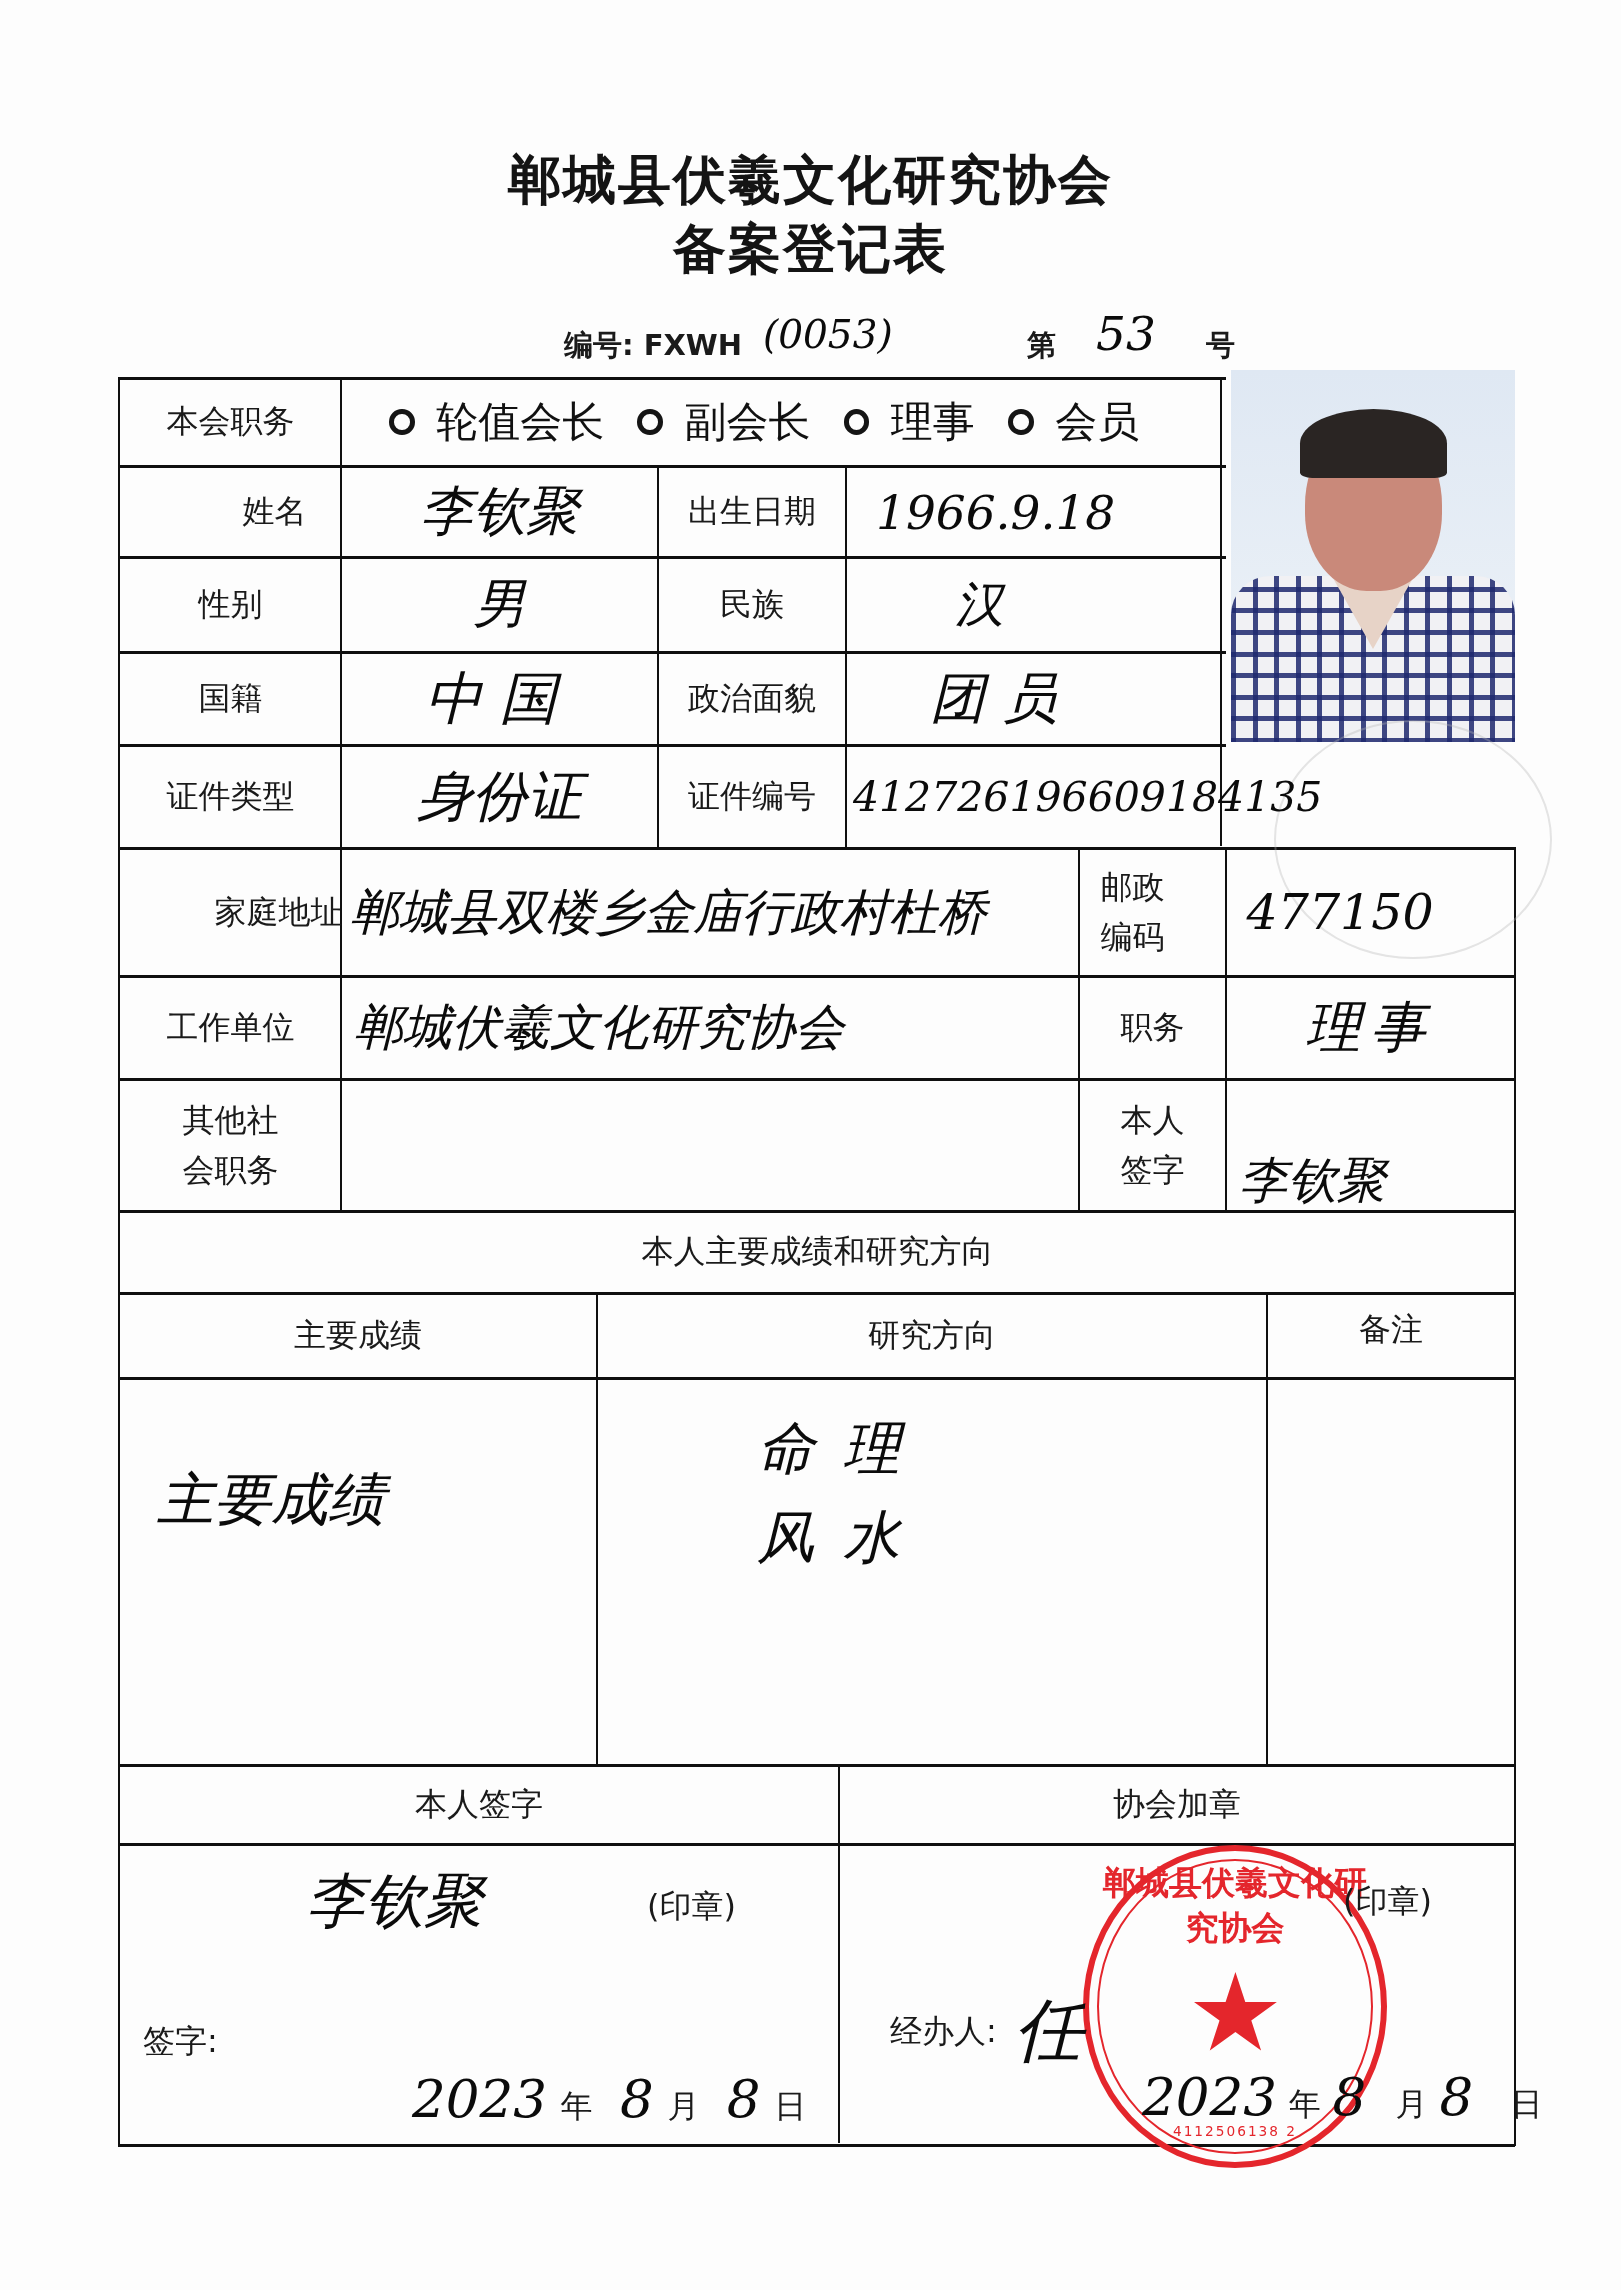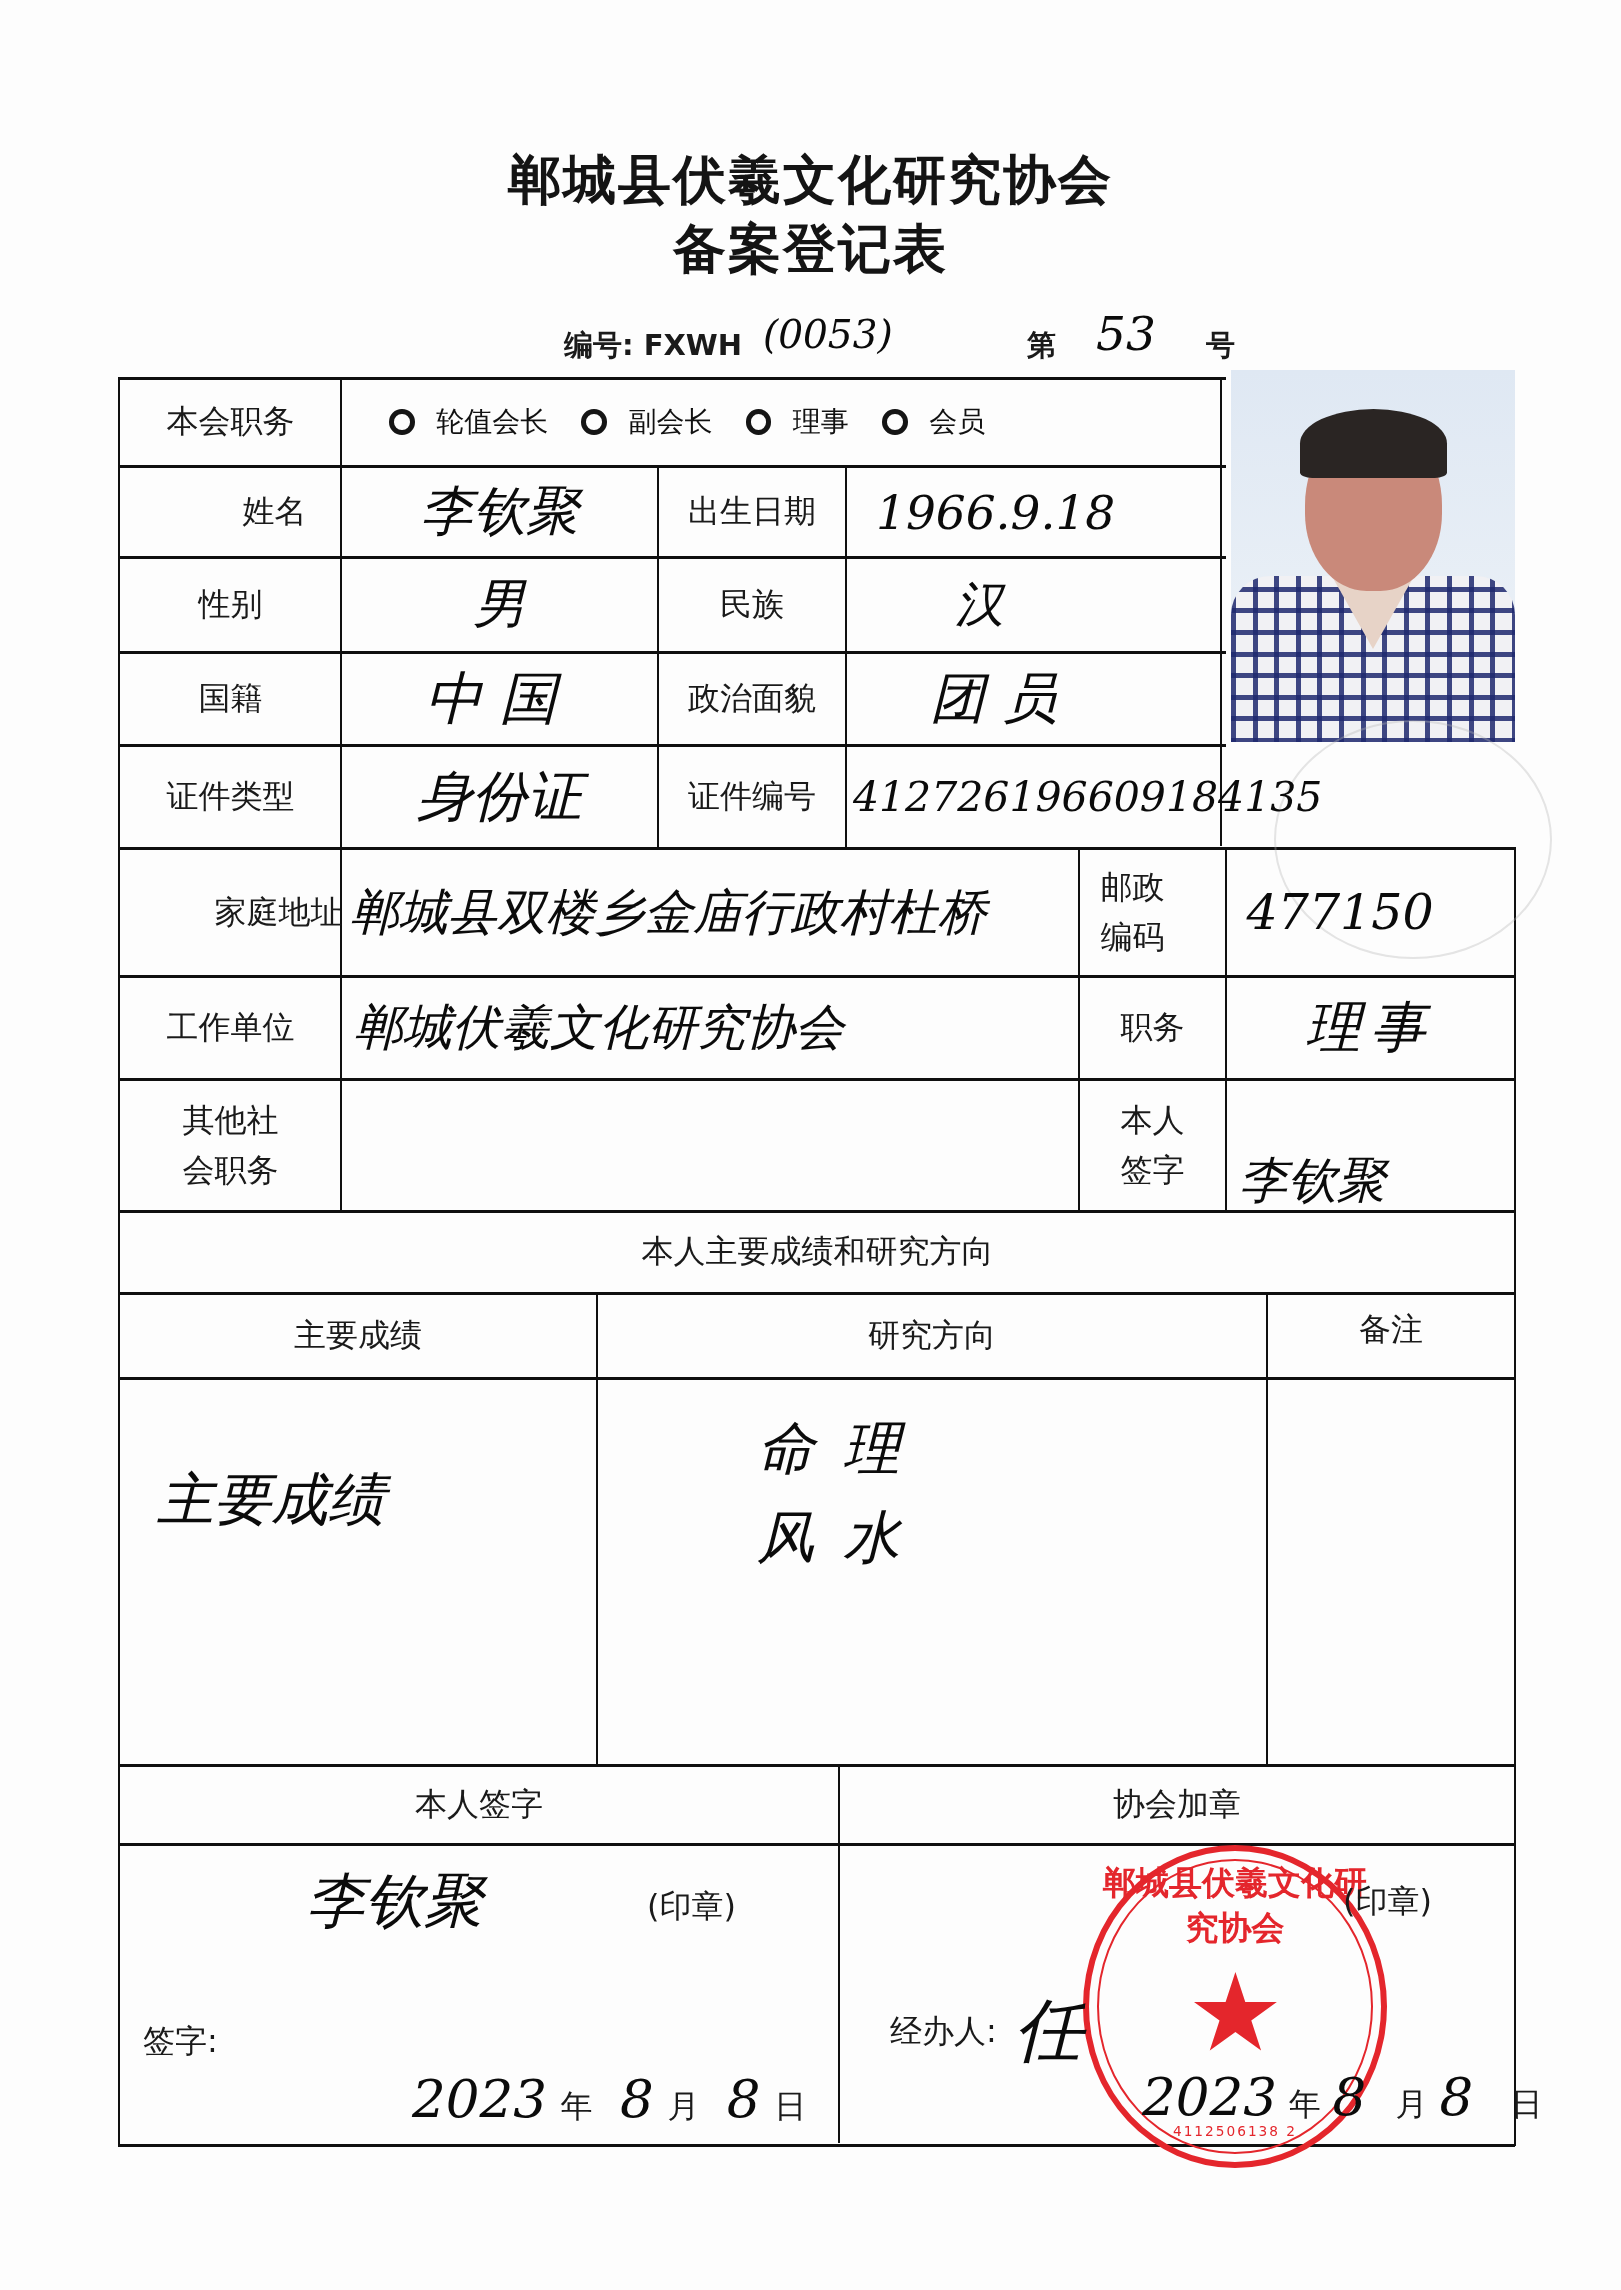--- a/index.html
+++ b/index.html
@@ -5,21 +5,21 @@
   html,body{margin:0;padding:0;}
   body{width:1621px;height:2291px;background:#fdfdfd;position:relative;overflow:hidden;font-family:"DejaVu Sans",sans-serif;color:#111;}
   .abs{position:absolute;}
   .title{left:0;width:1621px;text-align:center;font-weight:bold;font-size:53px;letter-spacing:2px;color:#141414;}
   .meta{font-size:29px;font-weight:bold;color:#1a1a1a;}
   .hand{font-family:"DejaVu Serif",serif;font-style:italic;color:#0b0b0b;}
   .cell{position:absolute;box-sizing:border-box;display:flex;align-items:center;justify-content:center;text-align:center;}
   .lbl{font-size:32px;color:#1a1a1a;line-height:1.55;}
   .hline{position:absolute;height:2.9px;background:#101010;}
   .vline{position:absolute;width:2px;background:#101010;}
-  .radio{display:inline-flex;align-items:center;margin-right:33px;font-size:28px;}
+  .radio{display:inline-flex;align-items:center;margin-right:33px;font-size:42px;}
   .radio .dot{width:15.7px;height:15.7px;border:5.9px solid #151515;border-radius:50%;margin-right:21.6px;display:inline-block;}
   .photo{position:absolute;left:1231px;top:370px;width:284px;height:372px;background:linear-gradient(#dfe8f3,#eef3f8);overflow:hidden;}
   .photo .face{position:absolute;left:74px;top:49px;width:137px;height:172px;border-radius:50% 50% 45% 45%;background:#c9897a;}
   .photo .hair{position:absolute;left:69px;top:39px;width:147px;height:69px;border-radius:60% 60% 10% 10%;background:#2a2523;}
   .photo .shirt{position:absolute;left:0;top:206px;width:284px;height:167px;
     background:
       repeating-linear-gradient(90deg,rgba(30,40,110,.85) 0 4.9px,transparent 4.9px 21.6px),
       repeating-linear-gradient(0deg,rgba(30,40,110,.85) 0 4.9px,transparent 4.9px 21.6px),
       #f1f1f4;border-radius:39px 39px 0 0;}
   .photo .collar{position:absolute;left:98px;top:201px;width:88px;height:78px;background:#e7d3c7;clip-path:polygon(0 0,100% 0,50% 100%);}

